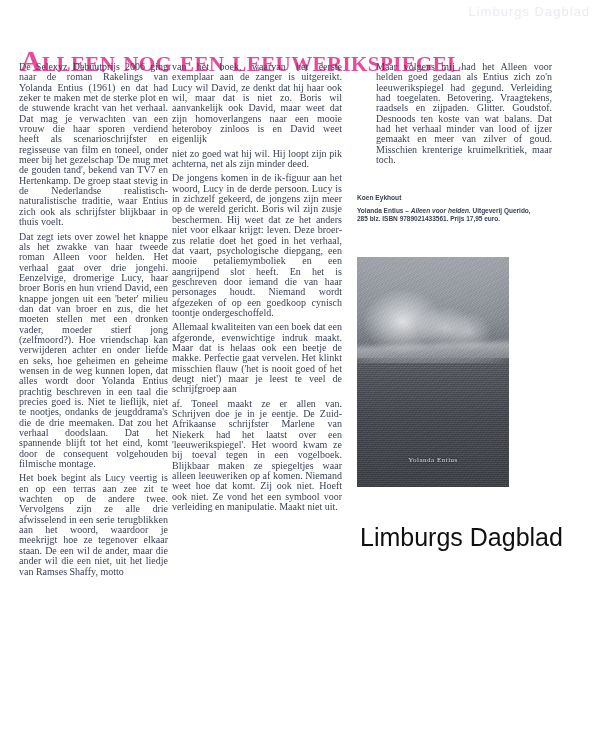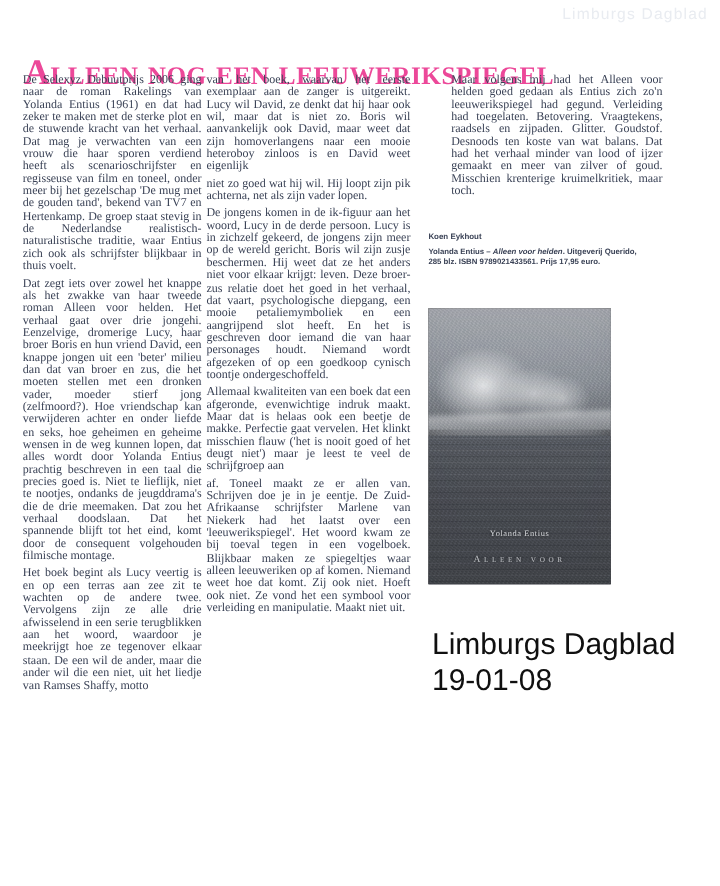--- a/index.html
+++ b/index.html
@@ -195,21 +195,21 @@
   <h1 class="headline">Alleen nog een leeuwerikspiegel</h1>
 
   <div class="col" id="col1">
     <p>De Selexyz Debuutprijs 2006 ging naar de roman Rakelings van Yolanda Entius (1961) en dat had zeker te maken met de sterke plot en de stuwende kracht van het verhaal. Dat mag je verwachten van een vrouw die haar sporen verdiend heeft als scenarioschrijfster en regisseuse van film en toneel, onder meer bij het gezelschap 'De mug met de gouden tand', bekend van TV7 en Hertenkamp. De groep staat stevig in de Nederlandse realistisch-naturalistische traditie, waar Entius zich ook als schrijfster blijkbaar in thuis voelt.</p>
     <p>Dat zegt iets over zowel het knappe als het zwakke van haar tweede roman Alleen voor helden. Het verhaal gaat over drie jongehi. Eenzelvige, dromerige Lucy, haar broer Boris en hun vriend David, een knappe jongen uit een 'beter' milieu dan dat van broer en zus, die het moeten stellen met een dronken vader, moeder stierf jong (zelfmoord?). Hoe vriendschap kan verwijderen achter en onder liefde en seks, hoe geheimen en geheime wensen in de weg kunnen lopen, dat alles wordt door Yolanda Entius prachtig beschreven in een taal die precies goed is. Niet te lieflijk, niet te nootjes, ondanks de jeugddrama's die de drie meemaken. Dat zou het verhaal doodslaan. Dat het spannende blijft tot het eind, komt door de consequent volgehouden filmische montage.</p>
     <p>Het boek begint als Lucy veertig is en op een terras aan zee zit te wachten op de andere twee. Vervolgens zijn ze alle drie afwisselend in een serie terugblikken aan het woord, waardoor je meekrijgt hoe ze tegenover elkaar staan. De een wil de ander, maar die ander wil die een niet, uit het liedje van Ramses Shaffy, motto</p>
   </div>
 
   <div class="col" id="col2">
     <p>van het boek, waarvan het eerste exemplaar aan de zanger is uitgereikt. Lucy wil David, ze denkt dat hij haar ook wil, maar dat is niet zo. Boris wil aanvankelijk ook David, maar weet dat zijn homoverlangens naar een mooie heteroboy zinloos is en David weet eigenlijk</p>
-    <p>niet zo goed wat hij wil. Hij loopt zijn pik achterna, net als zijn vader lopen.</p>
+    <p>niet zo goed wat hij wil. Hij loopt zijn pik achterna, net als zijn minder deed.</p>
     <p>De jongens komen in de ik-figuur aan het woord, Lucy in de derde persoon. Lucy is in zichzelf gekeerd, de jongens zijn meer op de wereld gericht. Boris wil zijn zusje beschermen. Hij weet dat ze het anders niet voor elkaar krijgt: leven. Deze broer-zus relatie doet het goed in het verhaal, dat vaart, psychologische diepgang, een mooie petaliemymboliek en een aangrijpend slot heeft. En het is geschreven door iemand die van haar personages houdt. Niemand wordt afgezeken of op een goedkoop cynisch toontje ondergeschoffeld.</p>
     <p>Allemaal kwaliteiten van een boek dat een afgeronde, evenwichtige indruk maakt. Maar dat is helaas ook een beetje de makke. Perfectie gaat vervelen. Het klinkt misschien flauw ('het is nooit goed of het deugt niet') maar je leest te veel de schrijfgroep aan</p>
     <p>af. Toneel maakt ze er allen van. Schrijven doe je in je eentje. De Zuid-Afrikaanse schrijfster Marlene van Niekerk had het laatst over een 'leeuwerikspiegel'. Het woord kwam ze bij toeval tegen in een vogelboek. Blijkbaar maken ze spiegeltjes waar alleen leeuweriken op af komen. Niemand weet hoe dat komt. Zij ook niet. Hoeft ook niet. Ze vond het een symbool voor verleiding en manipulatie. Maakt niet uit.</p>
   </div>
 
   <div class="col" id="col3">
     <p>Maar volgens mij had het Alleen voor helden goed gedaan als Entius zich zo'n leeuwerikspiegel had gegund. Verleiding had toegelaten. Betovering. Vraagtekens, raadsels en zijpaden. Glitter. Goudstof. Desnoods ten koste van wat balans. Dat had het verhaal minder van lood of ijzer gemaakt en meer van zilver of goud. Misschien krenterige kruimelkritiek, maar toch.</p>
   </div>
 
   <div class="byline">Koen Eykhout</div>
@@ -219,22 +219,20 @@
     <span>9789021433561. Prijs 17,95 euro.</span>
   </div>
 
   <div class="cover">
     <div class="sky"></div>
     <div class="ridge"></div>
     <div class="ground"></div>
     <div class="grain"></div>
     <div class="cover-text">
       <div class="cover-author">Yolanda Entius</div>
-      <div class="cover-title">Alleen voor</div>
     </div>
   </div>
 
   <div class="stamp">
     <div>Limburgs Dagblad</div>
-    <div>19-01-08</div>
   </div>
 
 </div>
 
 </body></html>

